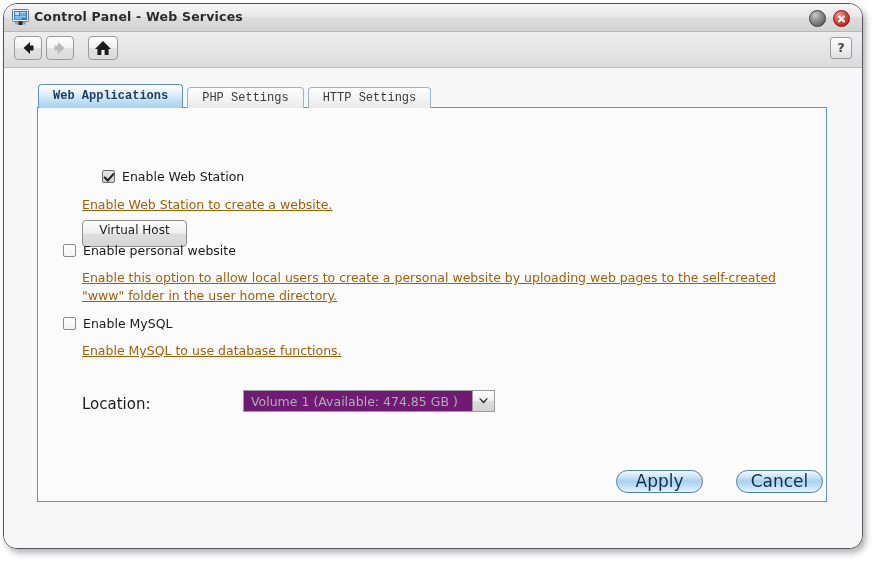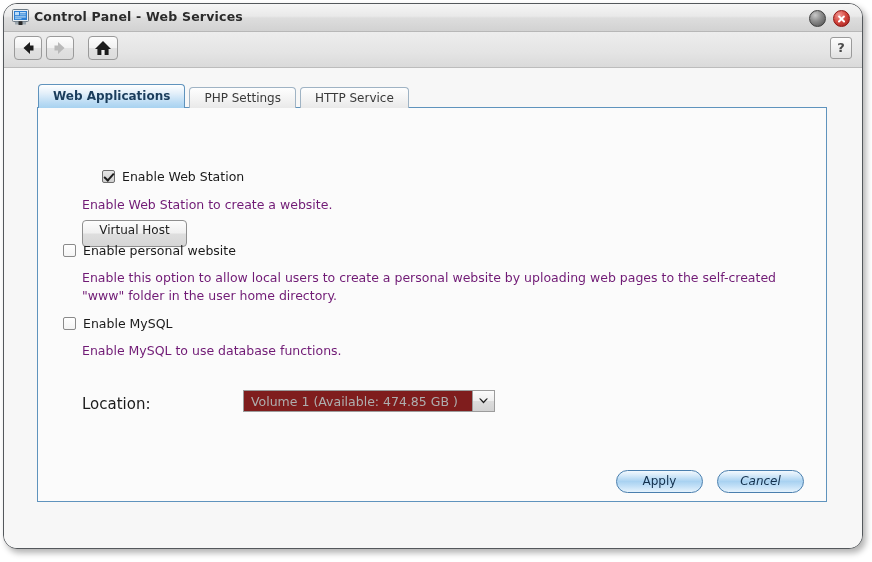--- a/index.html
+++ b/index.html
@@ -136,20 +136,21 @@
 
   
   #tabs {
     position: absolute;
     left: 34px;
     top: 17px;
     height: 23px;
     display: flex;
     align-items: flex-end;
     z-index: 3;
+    font-family: Liberation Mono, monospace;
   }
   .tab {
     height: 21px;
     line-height: 21px;
     padding: 0 14px;
     margin-right: 4px;
     border: 1px solid #9fb3c4;
     border-bottom: none;
     border-top-left-radius: 4px;
     border-top-right-radius: 4px;
@@ -217,22 +218,23 @@
     transform: rotate(42deg);
   }
   .opt-label {
     font-size: 12.5px;
     color: #1a1a1a;
     white-space: nowrap;
   }
   .desc {
     position: absolute;
     font-size: 12.5px;
-    color: #701a75;
+    color: #a16207;
     line-height: 18px;
+    text-decoration: underline;
   }
 
   
   .gray-btn {
     position: absolute;
     border: 1px solid #8f8f8f;
     border-radius: 4px;
     background: linear-gradient(to bottom, #fdfdfd 0%, #f0f0f0 47%, #dedede 53%, #d6d6d6 100%);
     font-size: 12px;
     color: #222;
@@ -245,21 +247,21 @@
   #location-label {
     position: absolute;
     font-size: 15px;
     color: #1a1a1a;
   }
   #location-select {
     position: absolute;
     width: 252px;
     height: 22px;
     border: 1px solid #9c9c9c;
-    background: #7f1d1d;
+    background: #701a75;
     box-sizing: border-box;
     display: flex;
     align-items: center;
     cursor: default;
   }
   #location-value {
     flex: 1;
     padding-left: 7px;
     font-size: 12.5px;
     color: #aeaeae;
@@ -280,21 +282,21 @@
   }
 
   
   .pill-btn {
     position: absolute;
     width: 87px;
     height: 23px;
     border: 1px solid #4a7fae;
     border-radius: 12px;
     background: linear-gradient(to bottom, #f2f9fe 0%, #d4e9f9 22%, #a9d2f1 50%, #bfdef6 70%, #e6f3fd 100%);
-    font-size: 12px;
+    font-size: 17px;
     color: #12304d;
     text-align: center;
     line-height: 21px;
     box-sizing: border-box;
     cursor: pointer;
   }
 </style>
 </head>
 <body>
 
@@ -338,21 +340,21 @@
       </svg>
     </div>
     <div id="help-btn">?</div>
   </div>
 
   <div id="body-area">
 
     <div id="tabs">
       <div class="tab active">Web Applications</div>
       <div class="tab">PHP Settings</div>
-      <div class="tab">HTTP Service</div>
+      <div class="tab">HTTP Settings</div>
     </div>
 
     <div id="panel">
 
       <div class="opt-row" style="left:25px; top:61px;padding-left:39px;">
         <span class="cb on"></span>
         <span class="opt-label">Enable Web Station</span>
       </div>
       <div class="desc" style="left:44px; top:88px;">Enable Web Station to create a website.</div>
       <div class="gray-btn" style="left:44px; top:112px; width:105px; height:27px; line-height:19px;">Virtual Host</div>
@@ -373,17 +375,17 @@
       <div id="location-select" style="left:205px; top:282px;">
         <div id="location-value">Volume 1 (Available: 474.85 GB )</div>
         <div id="location-arrow">
           <svg width="11" height="8" viewBox="0 0 11 8">
               <path d="M1 1.6 L5.5 6.4 L10 1.6 L8.4 1.6 L5.5 4.5 L2.6 1.6 Z" fill="#1d1d1d"></path>
             </svg>
         </div>
       </div>
 
       <div class="pill-btn" style="left:578px; top:362px;">Apply</div>
-      <div class="pill-btn" style="left:679px; top:362px;font-style:italic;">Cancel</div>
+      <div class="pill-btn" style="left:698px; top:362px;">Cancel</div>
 
     </div>
   </div>
 </div>
 
 </body></html>

